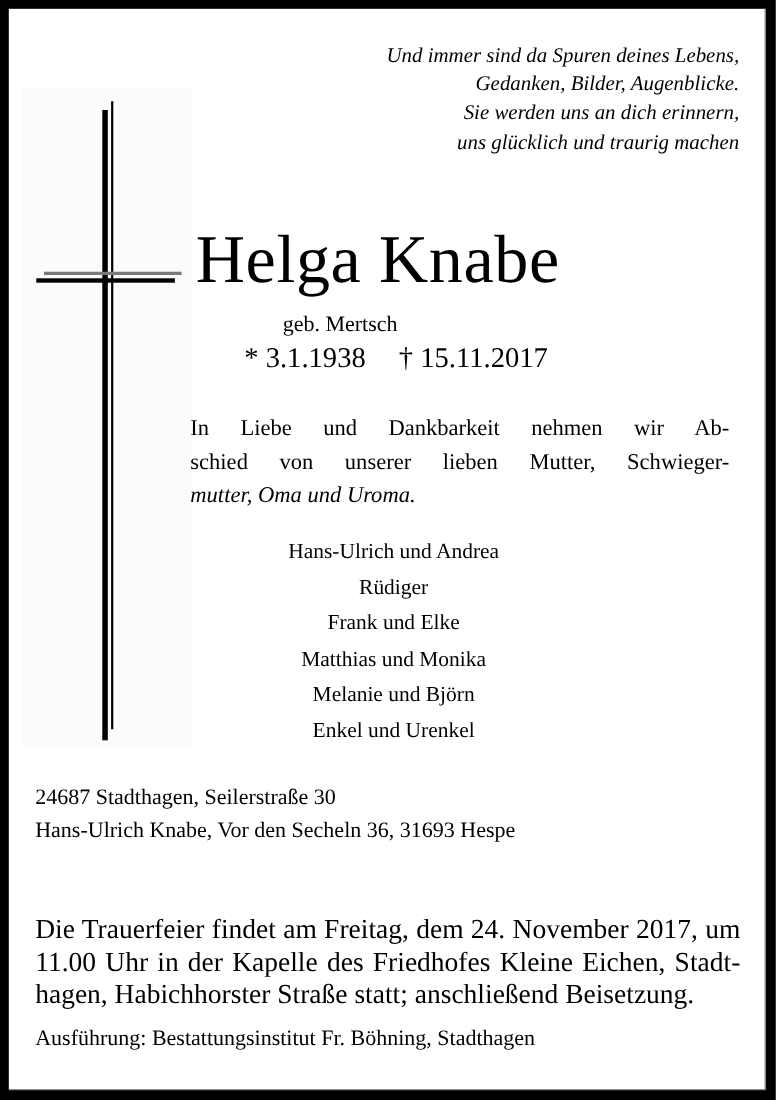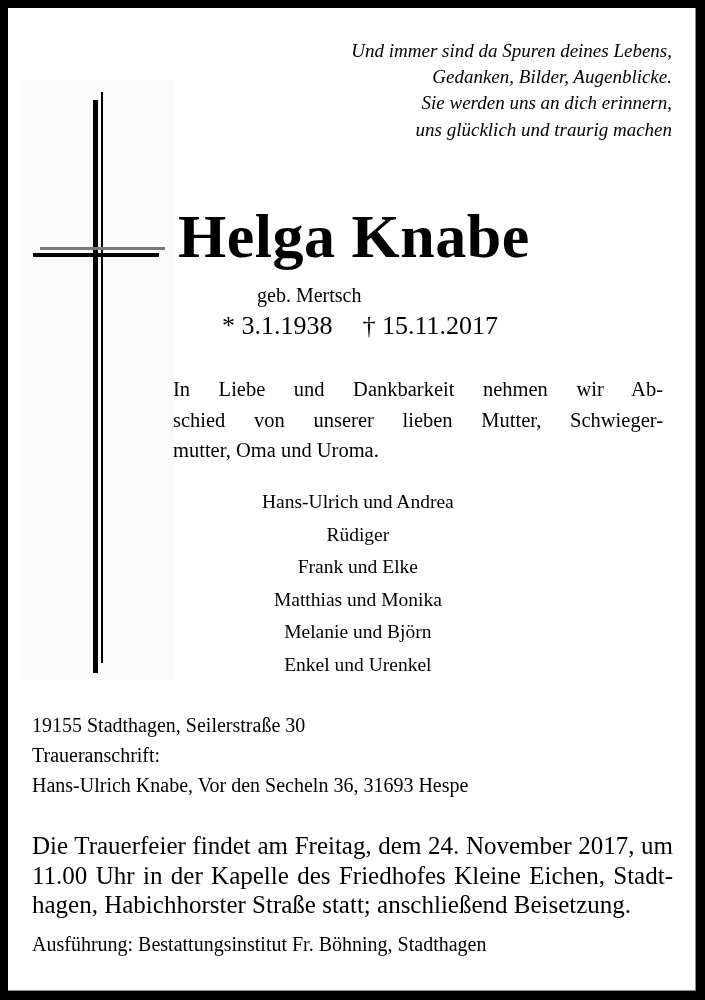--- a/index.html
+++ b/index.html
@@ -60,21 +60,21 @@
     font-size: 19px;
     line-height: 26.2px;
   }
   .poem div { white-space: nowrap; }
 
   .name {
     position: absolute;
     left: 178px;
     top: 200px;
     font-size: 62px;
-    font-weight: bold;
+    font-weight: normal;
     line-height: 72px;
     white-space: nowrap;
     letter-spacing: 0.5px;
   }
   .birthname {
     position: absolute;
     left: 257px;
     top: 282px;
     font-size: 20px;
     line-height: 26px;
@@ -95,21 +95,21 @@
   .intro {
     position: absolute;
     left: 173px;
     top: 374px;
     width: 490px;
     font-size: 20.5px;
     line-height: 30.5px;
     text-align: justify;
   }
   .intro div { text-align: justify; text-align-last: justify; }
-  .intro div.last { text-align-last: left; }
+  .intro div.last { text-align-last: left; font-style: italic; }
 
   .family {
     position: absolute;
     left: 262px;
     top: 486px;
     font-size: 19.5px;
     font-weight: normal;
     line-height: 32.6px;
     white-space: nowrap;
     text-align: center;
@@ -179,22 +179,21 @@
 <div class="family">
   <div>Hans-Ulrich und Andrea</div>
   <div>Rüdiger</div>
   <div>Frank und Elke</div>
   <div>Matthias und Monika</div>
   <div>Melanie und Björn</div>
   <div>Enkel und Urenkel</div>
 </div>
 
 <div class="address">
-  <div>19155 Stadthagen, Seilerstraße 30</div>
-  <div>Traueranschrift:</div>
+  <div>24687 Stadthagen, Seilerstraße 30</div>
   <div>Hans-Ulrich Knabe, Vor den Secheln 36, 31693 Hespe</div>
 </div>
 
 <div class="ceremony">
   <div>Die Trauerfeier findet am Freitag, dem 24. November 2017, um</div>
   <div>11.00 Uhr in der Kapelle des Friedhofes Kleine Eichen, Stadt-</div>
   <div class="last">hagen, Habichhorster Straße statt; anschließend Beisetzung.</div>
 </div>
 
 <div class="executor">Ausführung: Bestattungsinstitut Fr. Böhning, Stadthagen</div>

